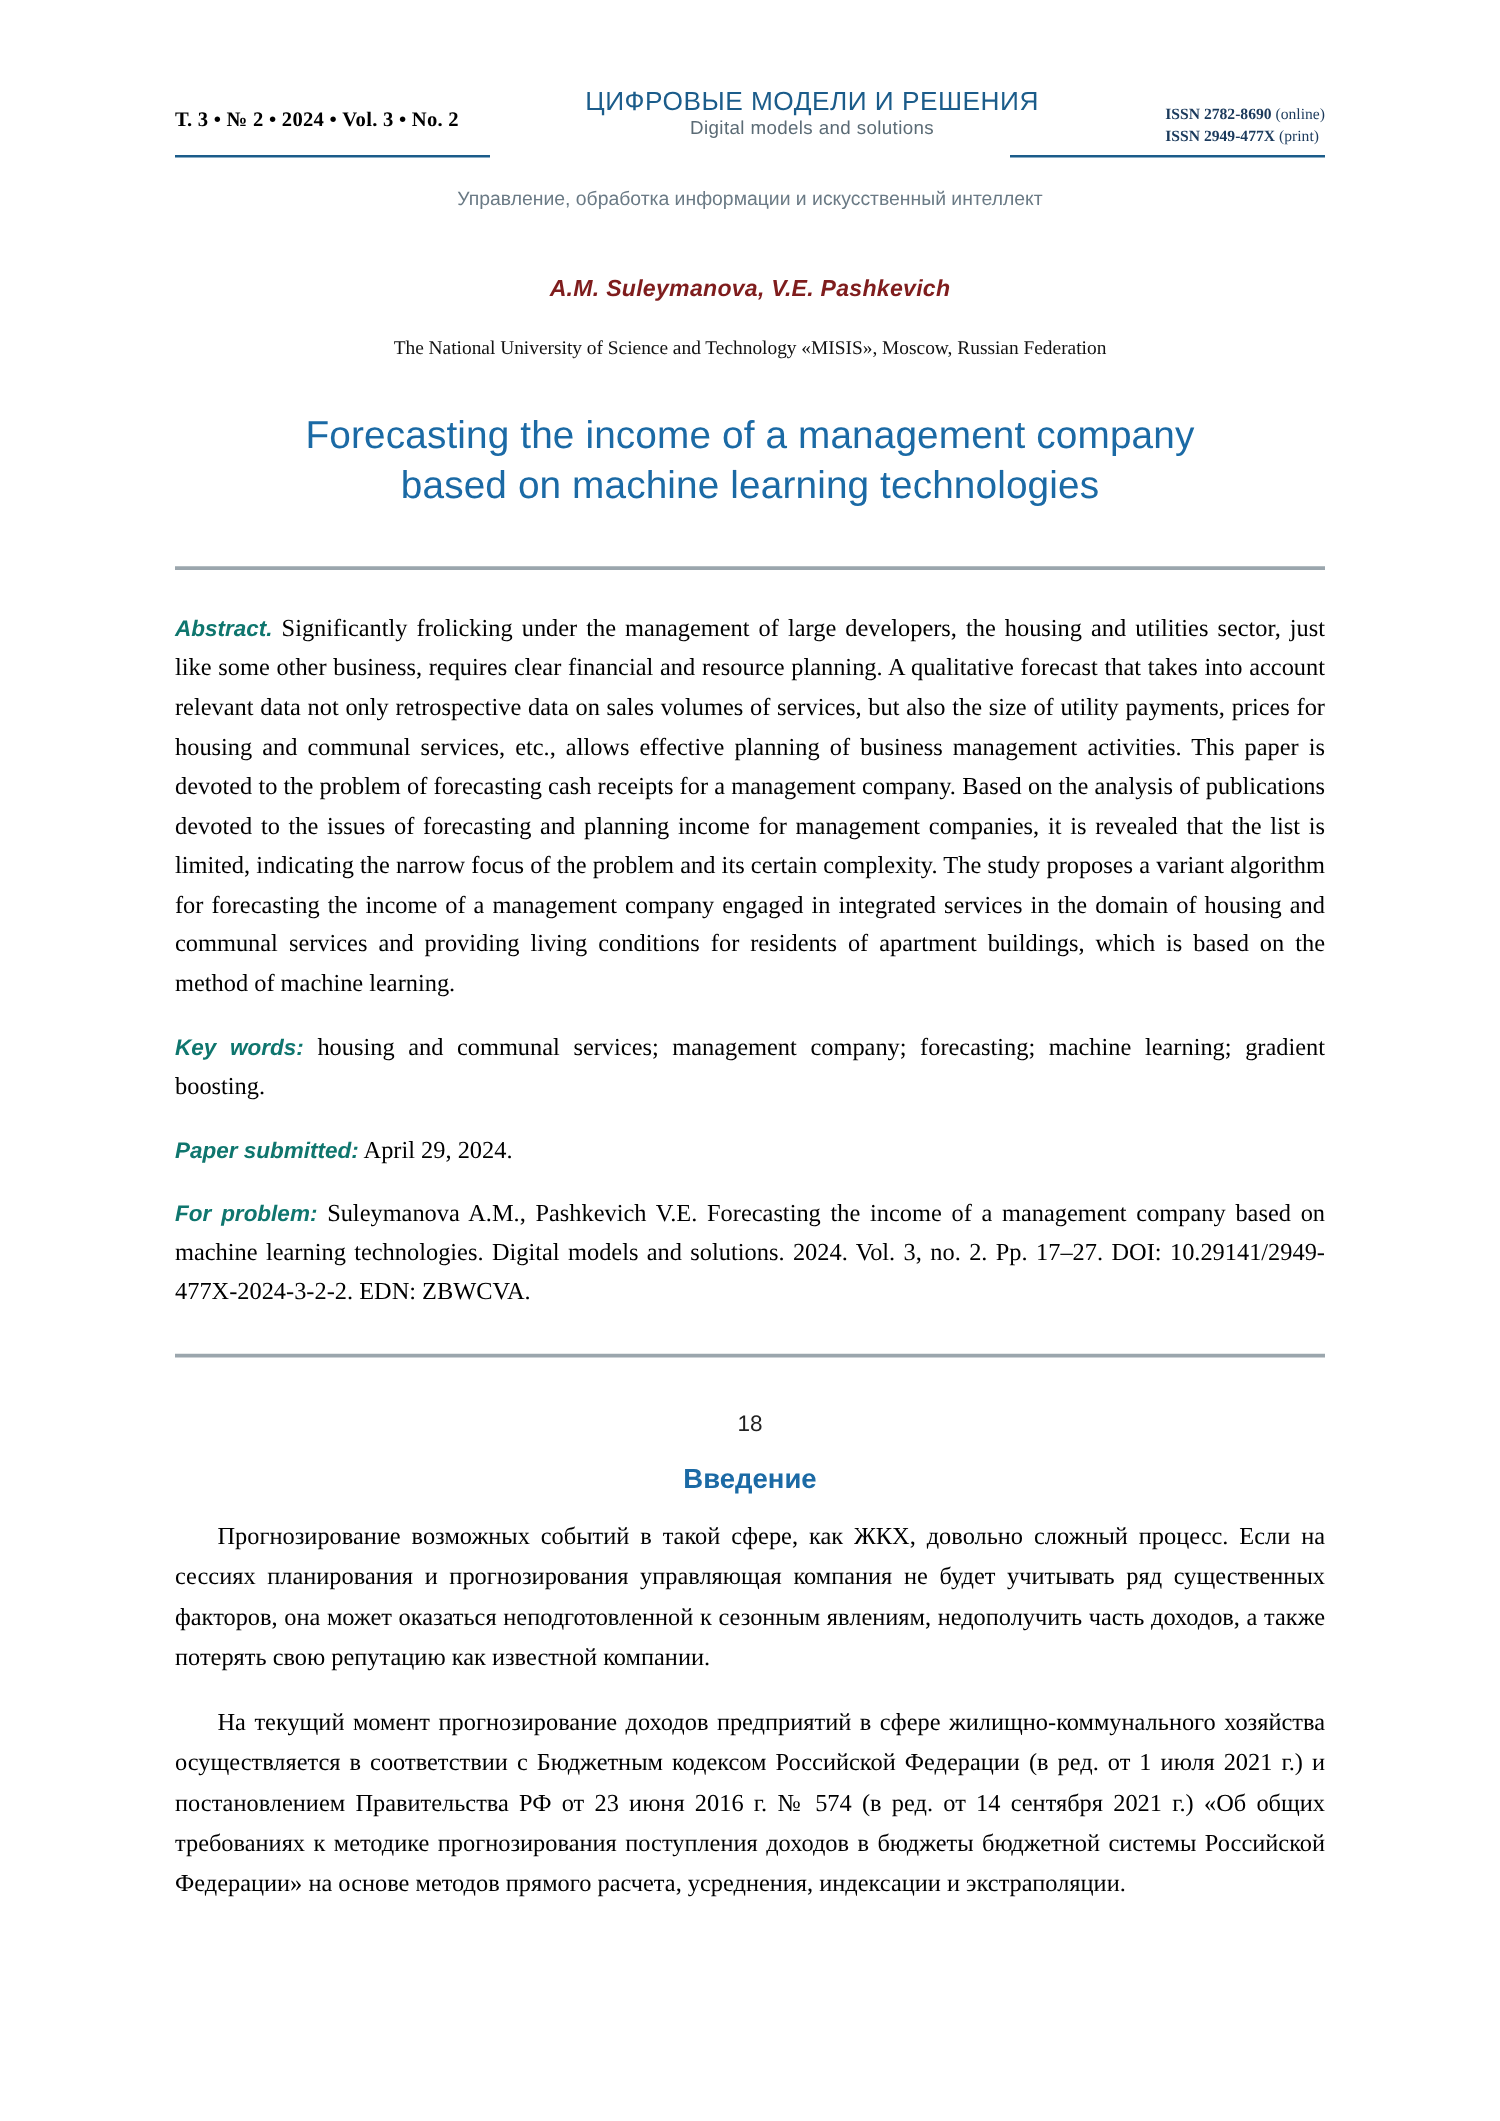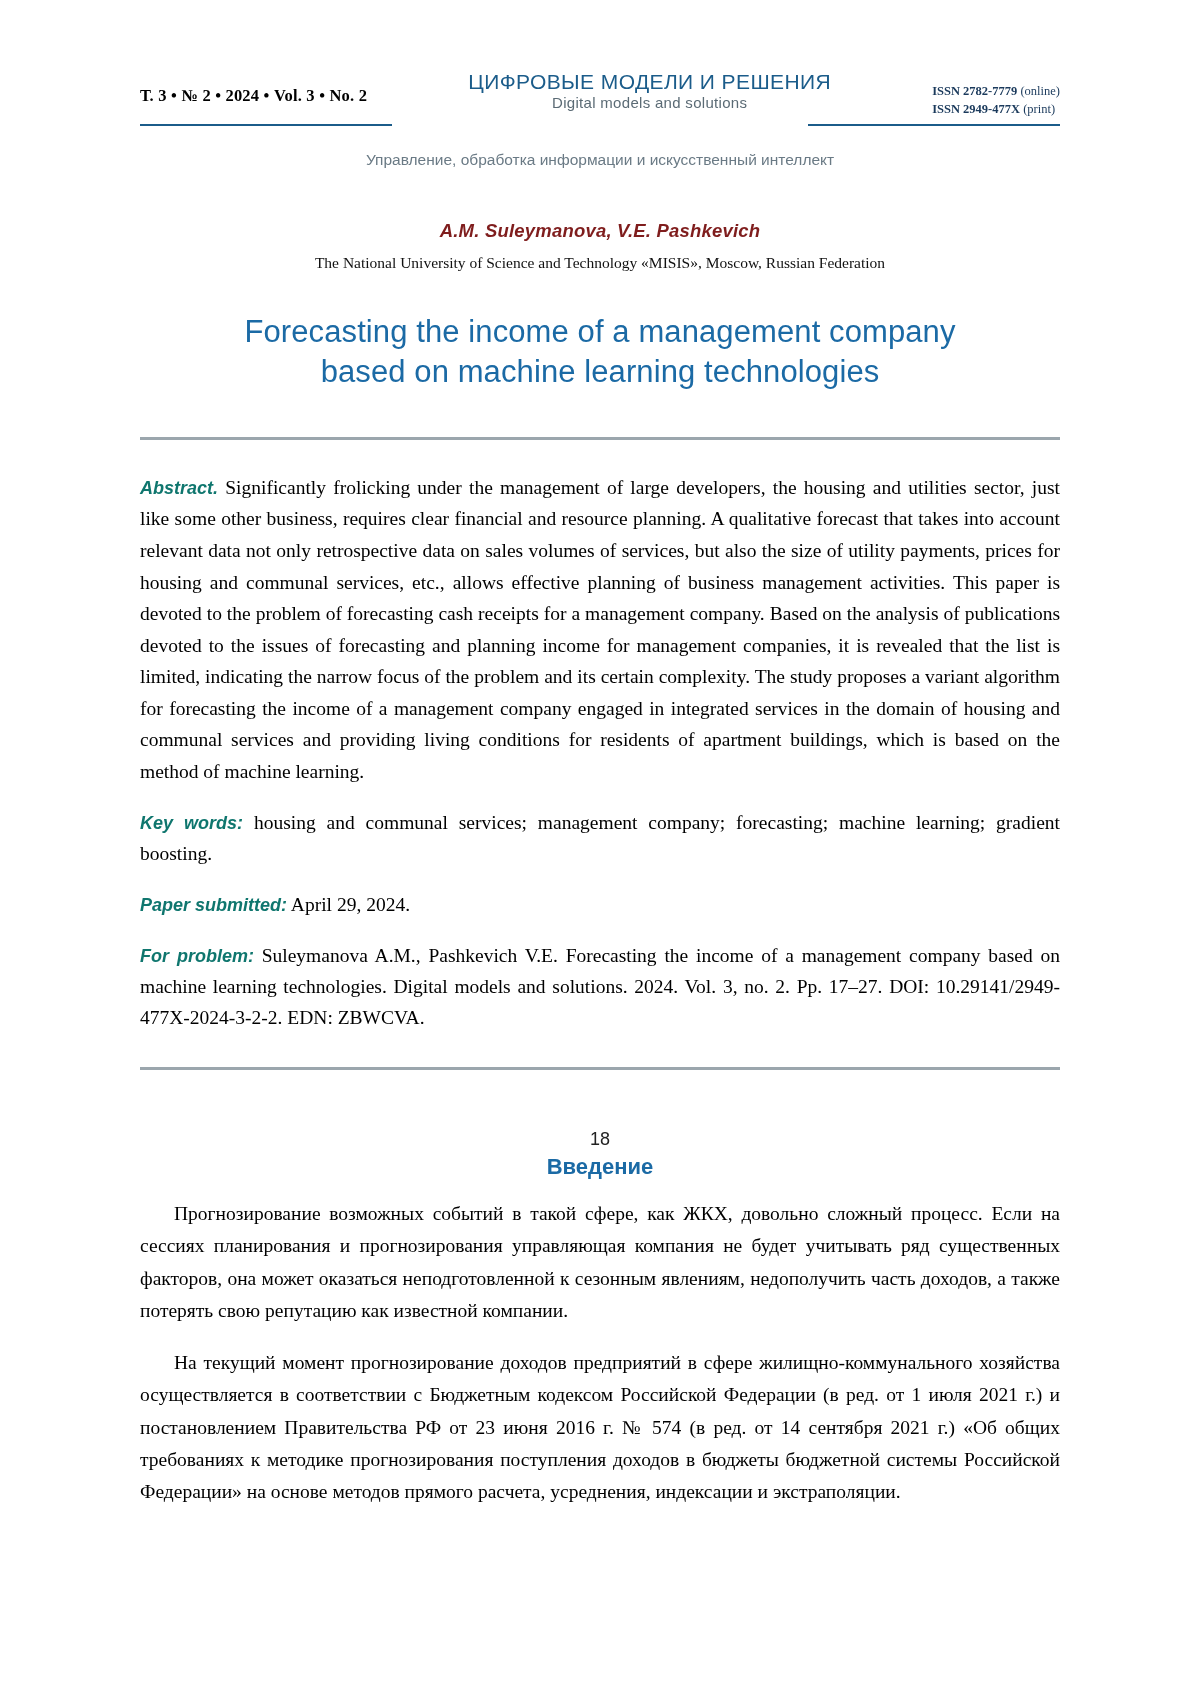--- a/index.html
+++ b/index.html
@@ -115,21 +115,21 @@
     margin-top: 48px;
     font-family: "Liberation Sans", sans-serif;
     font-style: italic;
     font-weight: bold;
     font-size: 18.5px;
     color: #7f1d1d;
     letter-spacing: 0.2px;
   }
   .affiliation {
     text-align: center;
-    margin-top: 12px;
+    margin-top: 28px;
     font-family: "Liberation Serif", serif;
     font-size: 15.5px;
     color: #111;
   }
 
   
   .article-title {
     text-align: center;
     margin-top: 40px;
     font-family: "Liberation Sans", sans-serif;
@@ -212,21 +212,21 @@
   <div class="content">
 
     <div class="masthead">
       <div class="masthead-left">Т. 3 • № 2 • 2024 • Vol. 3 • No. 2</div>
       <div class="masthead-center">
         <div class="journal-title-ru">ЦИФРОВЫЕ МОДЕЛИ И РЕШЕНИЯ</div>
         <div class="journal-title-en">Digital models and solutions</div>
       </div>
       <div class="masthead-right">
         <div class="issn-line">
-          <b>ISSN 2782-7779</b>
+          <b>ISSN 2782-8690</b>
           <span class="kind">(online)</span>
         </div>
         <div class="issn-line">
           <b>ISSN 2949-477X</b>
           <span class="kind">(print)</span>
         </div>
       </div>
     </div>
     <div class="rule-row">
       <div class="rule-left"></div>

